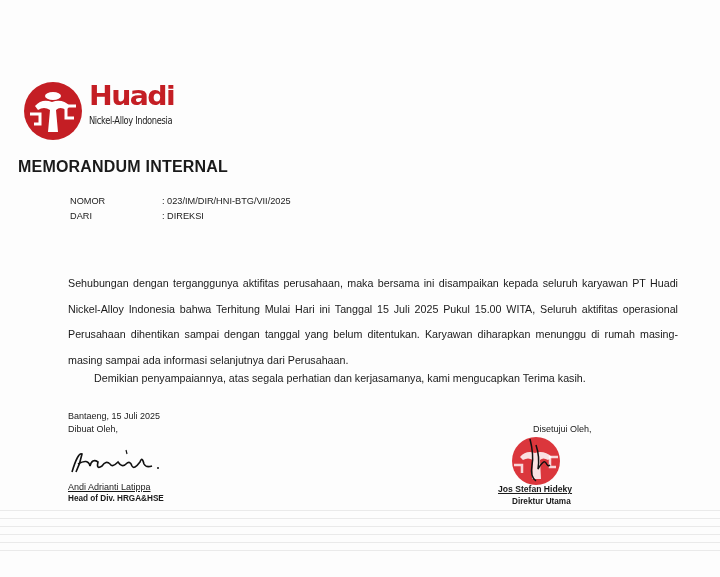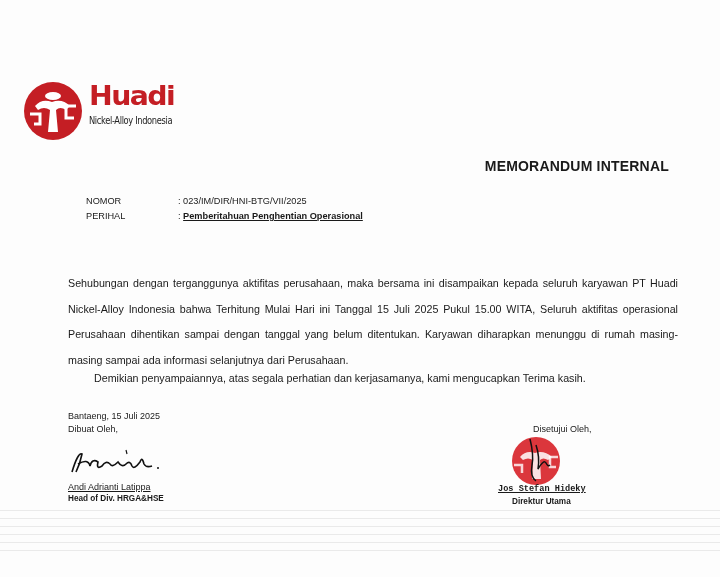--- a/index.html
+++ b/index.html
@@ -17,41 +17,41 @@
       font-size: 27px; color: #c41e24; letter-spacing: -1.5px;
       transform: scaleX(1.05); transform-origin: left top; line-height: 1;
     }
     .logo-sub {
       position: absolute; left: 67px; top: 34px;
       font-family: "DejaVu Sans Condensed", "DejaVu Sans", sans-serif;
       font-size: 10.5px; color: #222; letter-spacing: -0.4px;
       transform: scaleX(0.88); transform-origin: left top; white-space: nowrap;
     }
     .title {
-      position: absolute; left: 0; width: 669px; top: 158px; text-align: right;
-      font-size: 14px; font-weight: bold; letter-spacing: 0.2px; padding-left: 18px;
+      position: absolute; left: 0; width: 669px; top: 158px; text-align: left;
+      font-size: 16px; font-weight: bold; letter-spacing: 0.2px; padding-left: 18px;
       box-sizing: border-box;
     }
-    .meta { position: absolute; left: 86px; top: 194px; font-size: 9.2px; }
+    .meta { position: absolute; left: 70px; top: 194px; font-size: 9.2px; }
     .meta-row { display: flex; height: 14.5px; align-items: center; }
     .meta-label { width: 92px; }
     .meta-value.underline { text-decoration: underline; font-weight: bold; }
     .body-text {
       position: absolute; left: 68px; top: 271px; width: 610px;
       font-size: 10.7px; line-height: 25.5px; text-align: justify;
     }
     .closing { position: absolute; left: 68px; top: 372px; font-size: 10.7px; margin-left: 26px; }
     .sig-left { position: absolute; left: 68px; top: 410px; font-size: 9px; line-height: 12.5px; }
     .sig-left .sigimg { position: absolute; left: 0; top: 36px; }
     .sig-left .name { position: absolute; top: 71px; font-weight: normal; text-decoration: underline; white-space: nowrap; }
     .sig-left .role { position: absolute; top: 83px; font-weight: bold; font-size: 8.2px; white-space: nowrap; text-align: center; }
     .sig-right { position: absolute; left: 492px; top: 424px; width: 90px; font-size: 9px; }
     .sig-right .approved { position: absolute; left: 9px; top: 0; white-space: nowrap; padding-left: 32px; }
     .sig-right .stamp { position: absolute; left: 16px; top: 11px; }
-    .sig-right .name { position: absolute; left: 6px; top: 60px; font-weight: bold; text-decoration: underline; white-space: nowrap; font-size: 8.6px; font-family: Liberation Mono, monospace; }
+    .sig-right .name { position: absolute; left: 6px; top: 60px; font-weight: bold; text-decoration: underline; white-space: nowrap; font-size: 8.6px; }
     .sig-right .role { position: absolute; left: 20px; top: 73px; font-weight: bold; white-space: nowrap; font-size: 8.2px; }
     .scanlines { position: absolute; left: 0; top: 510px; width: 720px; height: 60px; opacity: 0.18; }
     .scanlines div { height: 1px; background: #999; margin-bottom: 7px; }
   </style>
 </head>
 <body>
 
 <div class="logo">
   <svg class="mark" width="62" height="62" viewBox="0 0 62 62">
     <circle cx="31" cy="31" r="29" fill="#c41e24"></circle>
@@ -65,23 +65,22 @@
 </div>
 
 <div class="title">MEMORANDUM INTERNAL</div>
 
 <div class="meta">
   <div class="meta-row">
     <span class="meta-label">NOMOR</span>
     <span class="meta-value">: 023/IM/DIR/HNI-BTG/VII/2025</span>
   </div>
   <div class="meta-row">
-    <span class="meta-label">PERIHAL</span>
-    <span style="white-space:pre">: </span>
-    <span class="meta-value underline">Pemberitahuan Penghentian Operasional</span>
+    <span class="meta-label">DARI</span>
+    <span class="meta-value">: DIREKSI</span>
   </div>
 </div>
 
 <div class="body-text">Sehubungan dengan terganggunya aktifitas perusahaan, maka bersama ini disampaikan kepada seluruh karyawan PT Huadi Nickel-Alloy Indonesia bahwa Terhitung Mulai Hari ini Tanggal 15 Juli 2025 Pukul 15.00 WITA, Seluruh aktifitas operasional Perusahaan dihentikan sampai dengan tanggal yang belum ditentukan. Karyawan diharapkan menunggu di rumah masing-masing sampai ada informasi selanjutnya dari Perusahaan.</div>
 
 <div class="closing">Demikian penyampaiannya, atas segala perhatian dan kerjasamanya, kami mengucapkan Terima kasih.</div>
 
 <div class="sig-left">
   <div>Bantaeng, 15 Juli 2025</div>
   <div>Dibuat Oleh,</div>

